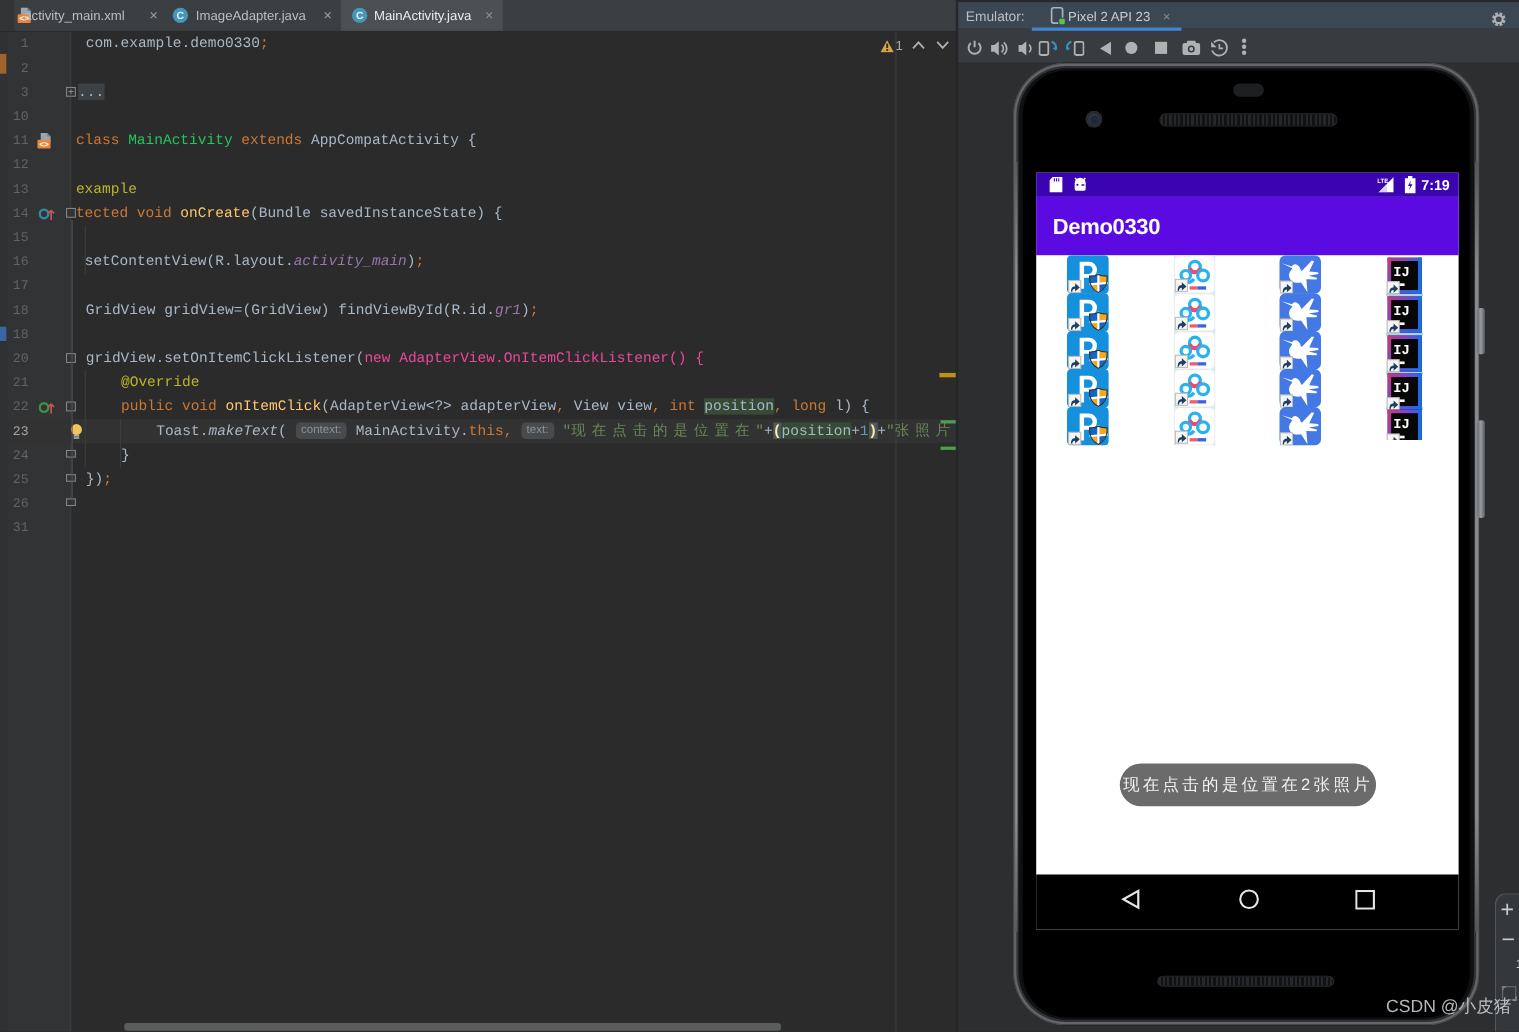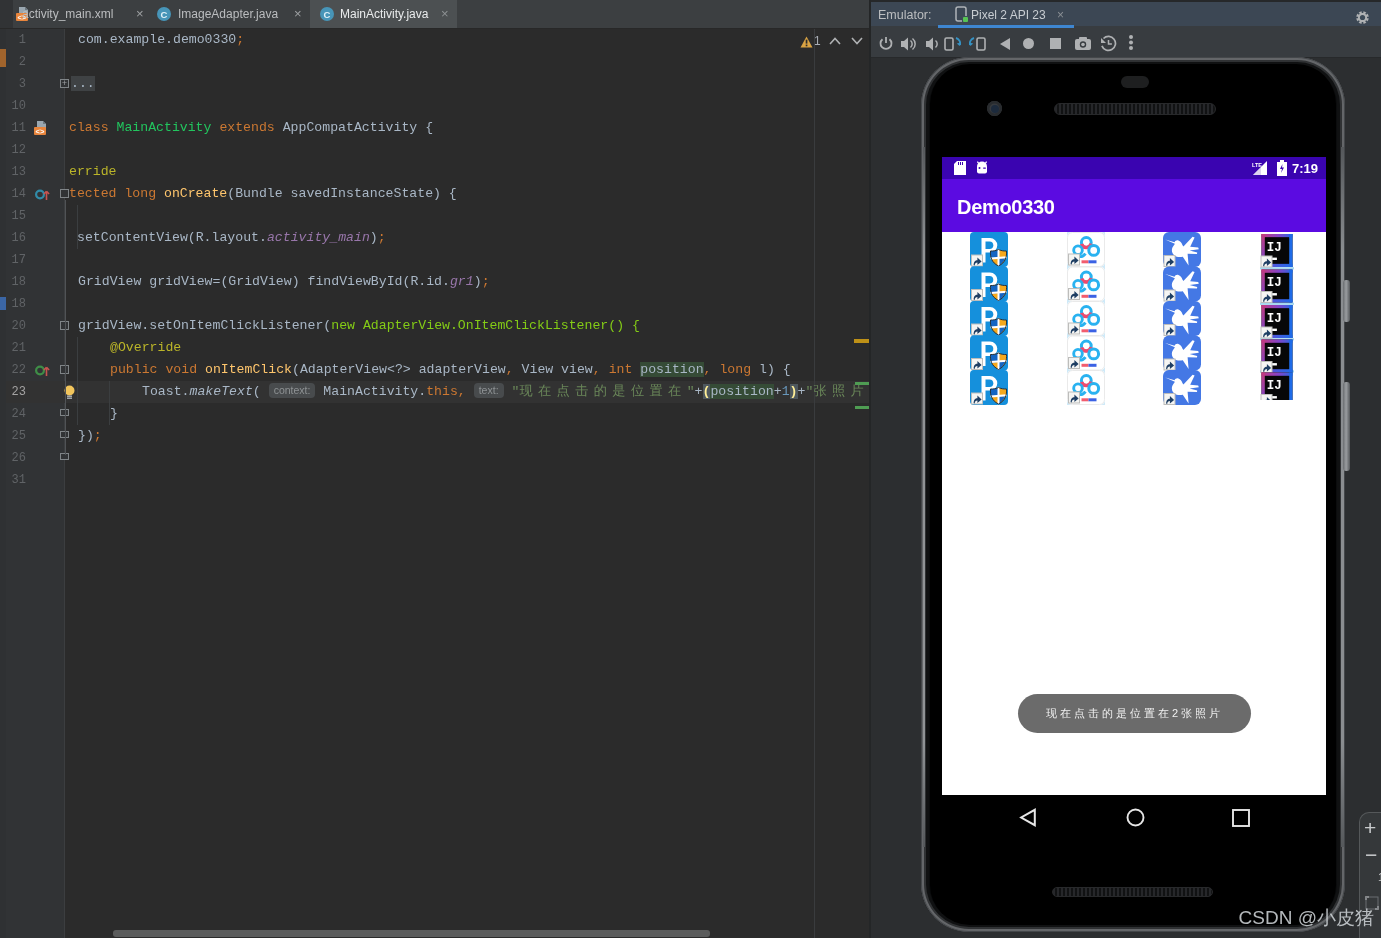--- a/index.html
+++ b/index.html
@@ -10,21 +10,21 @@
 .tabx{color:#9DA0A2;font-size:13px}
 
 #lstrip{left:0;top:29px;width:6px;height:909px;background:#2F3133}
 #gutter{left:6px;top:29px;width:59px;height:909px;background:#313335;border-right:1px solid #3C3E40}
 .ln{position:absolute;width:20px;text-align:right;font:12px/22px "Liberation Mono",monospace;color:#606366;left:0}
 
 .cl{position:absolute;white-space:pre;font:13.2px/22px "Liberation Mono",monospace;color:#A9B7C6}
 .kw{color:#CC7832}
 .ann{color:#BBB529}
 .mth{color:#FFC66D}
-.gry{color:#84cc16}
+.gry{color:#ec4899}
 .pit{color:#9876AA;font-style:italic}
 .str{color:#6A8759}
 .num{color:#6897BB}
 .it{font-style:italic}
 .hint{display:inline-block;background:#484B4D;color:#8E9294;border-radius:4px;font-size:10.5px;font-family:"Liberation Sans",sans-serif;padding:0 5px;line-height:15px;vertical-align:1px}
 .hl{background:#354B36}
 .ph{background:#4E585E;color:#FFEF98;font-weight:bold}
 .cjk{letter-spacing:5.4px}
 
 .fold{position:absolute;width:9px;height:9px;border:1px solid #7F8487;background:#313335;left:54px;z-index:5}
@@ -124,22 +124,22 @@
 </div>
 <div class="abs" id="code" style="left:65px;top:29px;width:804px;height:909px;background:#2B2B2B;overflow:hidden">
   <div class="abs" style="left:0;top:352px;width:804px;height:22px;background:#323232"></div>
   <div class="abs" style="left:749px;top:0;width:1px;height:909px;background:#3A3C3E"></div>
   <div class="abs" style="left:12px;top:176px;width:1px;height:44px;background:#3B3E40"></div>
   <div class="abs" style="left:12px;top:308px;width:1px;height:88px;background:#3B3E40"></div>
   <div class="abs" style="left:44px;top:352px;width:1px;height:44px;background:#3B3E40"></div>
   <div class="cl" style="left:13px;top:0">com.example.demo0330<span class="kw">;</span></div>
   <div class="cl" style="left:6px;top:44px"><span style="background:#3F4244">...</span></div>
   <div class="cl" style="left:4px;top:88px"><span class="kw">class </span><span style="color:#22c55e">MainActivity </span><span class="kw">extends </span>AppCompatActivity {</div>
-  <div class="cl" style="left:4px;top:132px"><span class="ann">erride</span></div>
-  <div class="cl" style="left:4px;top:154px"><span class="kw">tected long </span><span class="mth">onCreate</span>(Bundle savedInstanceState) {</div>
+  <div class="cl" style="left:4px;top:132px"><span class="ann">example</span></div>
+  <div class="cl" style="left:4px;top:154px"><span class="kw">tected void </span><span class="mth">onCreate</span>(Bundle savedInstanceState) {</div>
   <div class="cl" style="left:12px;top:198px">setContentView(R.layout.<span class="pit">activity_main</span>)<span class="kw">;</span></div>
   <div class="cl" style="left:13px;top:242px">GridView gridView=(GridView) findViewById(R.id.<span class="pit">gr1</span>)<span class="kw">;</span></div>
   <div class="cl" style="left:13px;top:286px">gridView.setOnItemClickListener(<span class="gry">new AdapterView.OnItemClickListener() {</span></div>
   <div class="cl" style="left:45px;top:308px"><span class="ann">@Override</span></div>
   <div class="cl" style="left:45px;top:330px"><span class="kw">public void </span><span class="mth">onItemClick</span>(AdapterView&lt;?&gt; adapterView<span class="kw">,</span> View view<span class="kw">,</span> <span class="kw">int </span><span class="hl">position</span><span class="kw">,</span> <span class="kw">long </span>l) {</div>
   <div class="cl" style="left:77px;top:352px">Toast.<span class="it">makeText</span>( <span class="hint">context:</span> MainActivity.<span class="kw">this</span><span class="kw">,</span> <span class="hint">text:</span> <span class="str">"<span class="cjk">现在点击的是位置在</span>"</span>+<span class="ph">(</span><span class="hl">position</span>+<span class="num">1</span><span class="ph">)</span>+<span class="str">"<span class="cjk">张照片</span>"</span>Toast.</div>
   <div class="cl" style="left:45px;top:374px">}</div>
   <div class="cl" style="left:13px;top:396px">})<span class="kw">;</span></div>
 
   <div class="abs" style="left:789px;top:310px;width:15px;height:4px;background:#BE9117"></div>
@@ -272,21 +272,21 @@
         <path d="M16.8 2.8v15.4L3.2 10.5z" fill="none" stroke="#E6E6E6" stroke-width="2"></path>
       </svg>
     <svg class="abs" style="left:184px;top:13px" width="19" height="19" viewBox="0 0 19 19">
         <circle cx="9.5" cy="9.5" r="8" fill="none" stroke="#E6E6E6" stroke-width="1.9"></circle>
       </svg>
     <svg class="abs" style="left:290px;top:14px" width="18" height="18" viewBox="0 0 18 18">
         <rect x="1" y="1" width="16" height="16" fill="none" stroke="#E6E6E6" stroke-width="1.9"></rect>
       </svg>
   </div>
 
-  <div class="abs" style="left:76px;top:537px;width:233px;height:39px;border-radius:20px;background:#6B6B6B;color:#F2F2F2;font-size:11px;text-align:center;line-height:39px"><span style="letter-spacing:3px">现在点击的是位置在2张照片</span></div>
+  <div class="abs" style="left:76px;top:537px;width:233px;height:39px;border-radius:20px;background:#6B6B6B;color:#F2F2F2;font-size:15px;text-align:center;line-height:39px"><span style="letter-spacing:3px">现在点击的是位置在2张照片</span></div>
   <svg width="0" height="0" style="position:absolute">
     <defs>
       <g id="icA">
           <rect x="0.5" y="0.5" width="11" height="11" fill="#F5F5F3" stroke="#BDBDBB"></rect>
           <path d="M2.6 10.6C2.8 7 4 5.9 6.4 5.7L6.4 3.1L10.6 6.9L6.4 10.6L6.4 8.1C4.8 8.2 3.9 8.9 3.7 11Z" fill="#1E3E63"></path>
         </g>
       <g id="icP">
           <rect width="38" height="35" rx="4" fill="#1590DC"></rect>
           <path d="M11.5 6h8.5a7.3 7.3 0 0 1 0 14.6H15.5V30.5h-4Z" fill="#fff"></path>
           <path d="M15.5 9.5h4a3.8 3.8 0 0 1 0 7.6h-4Z" fill="#1590DC"></path>
@@ -387,14 +387,14 @@
 <div class="abs" style="left:1359px;top:812px;width:22px;height:126px;background:#35383A;border:1px solid #55585A;border-right:none;border-bottom:none;border-radius:10px 0 0 0">
   <div class="abs" style="left:4px;top:3px;font-size:21px;color:#C8CACC">+</div>
   <div class="abs" style="left:5px;top:30px;font-size:21px;color:#C8CACC">−</div>
   <div class="abs" style="left:18px;top:58px;font-size:11px;font-weight:normal;color:#C8CACC">1:1</div>
   <svg class="abs" style="left:5px;top:83px" width="14" height="14" viewBox="0 0 14 14">
       <path d="M1 4V1h3M13 10v3h-3" stroke="#C8CACC" stroke-width="1.4" fill="none"></path>
       <rect x="1" y="1" width="12" height="12" stroke="#6A6D70" stroke-width="1" fill="none"></rect>
     </svg>
 </div>
 
-<div class="abs" style="right:7px;top:905px;font-size:19px;color:rgba(205,209,213,0.88);z-index:50">CSDN @小皮猪</div>
+<div class="abs" style="right:7px;top:905px;font-size:16px;color:rgba(205,209,213,0.88);z-index:50">CSDN @小皮猪</div>
 <div class="abs" id="divider" style="left:869px;top:0;width:2px;height:938px;background:#242627"></div>
 
 </body></html>

